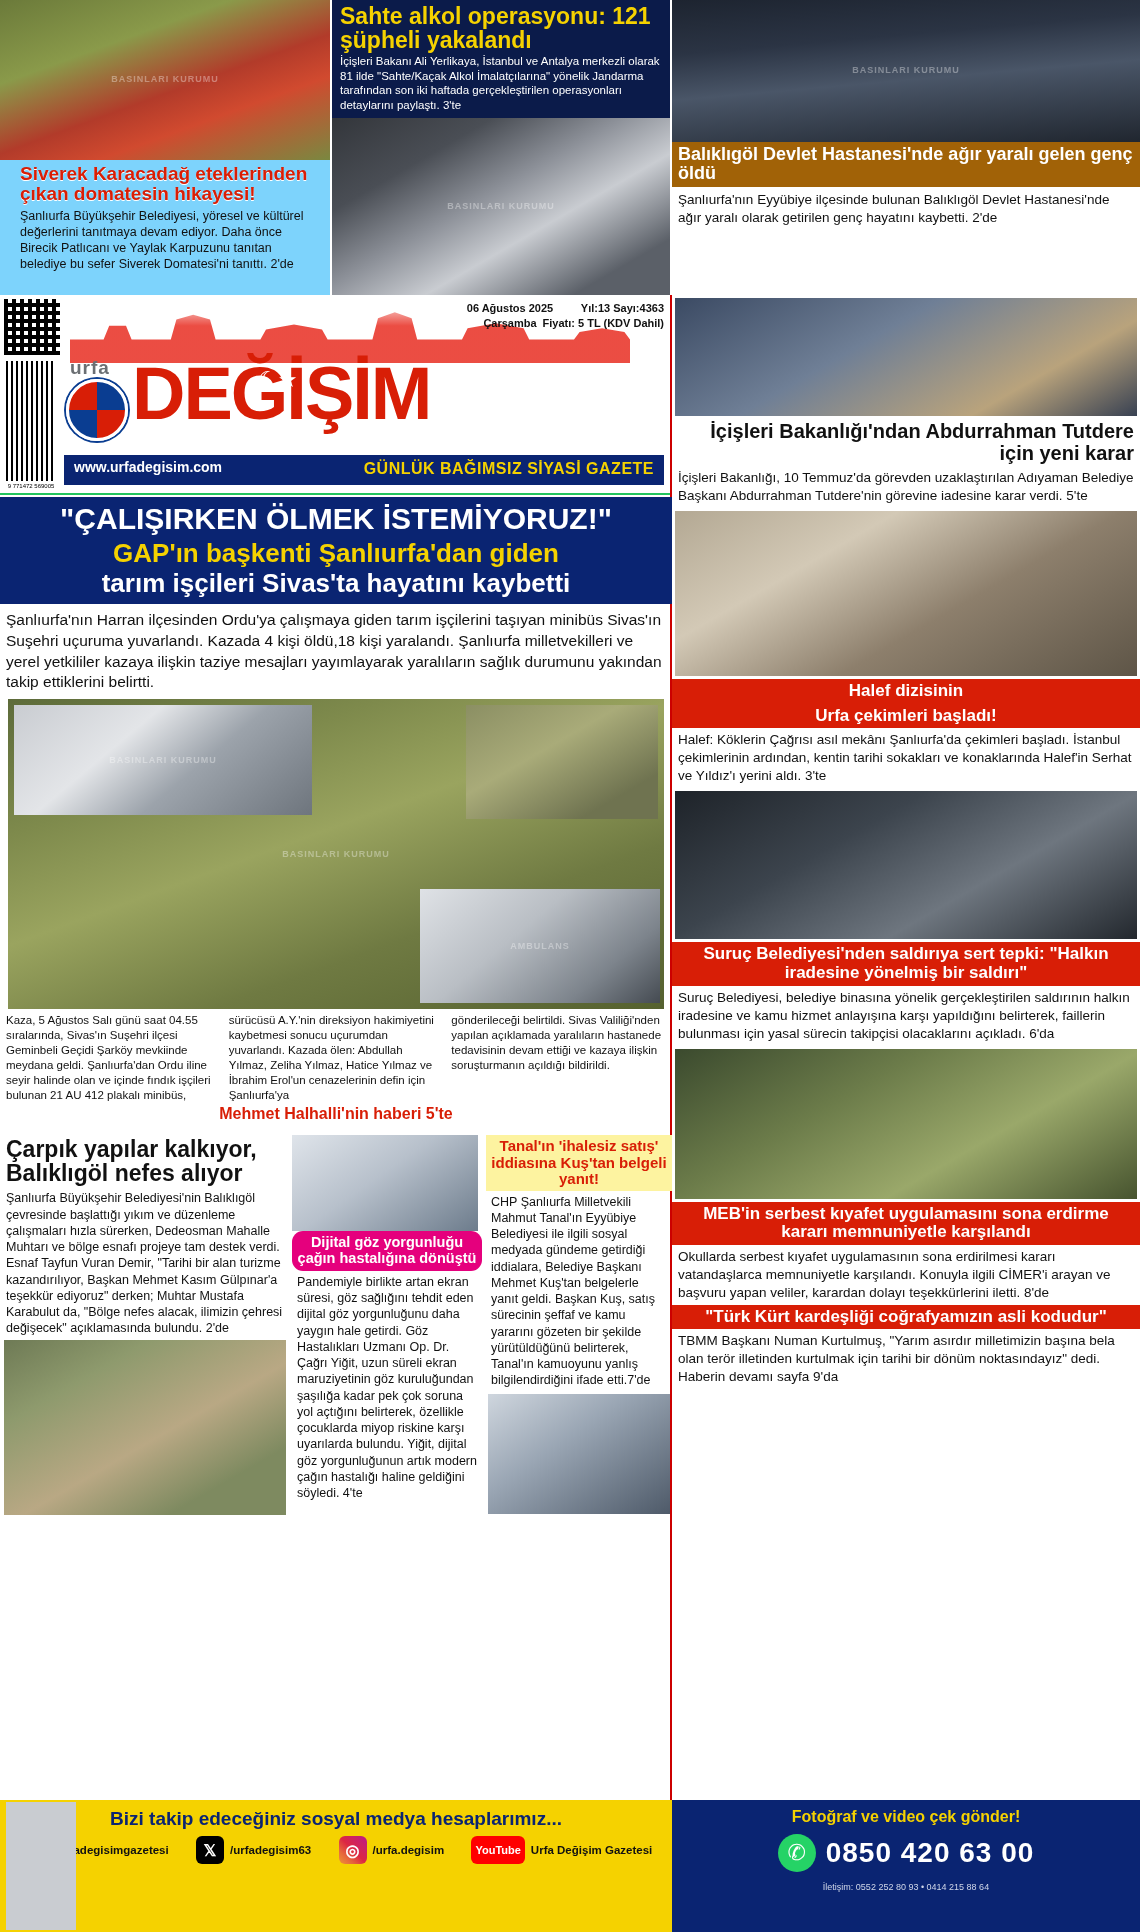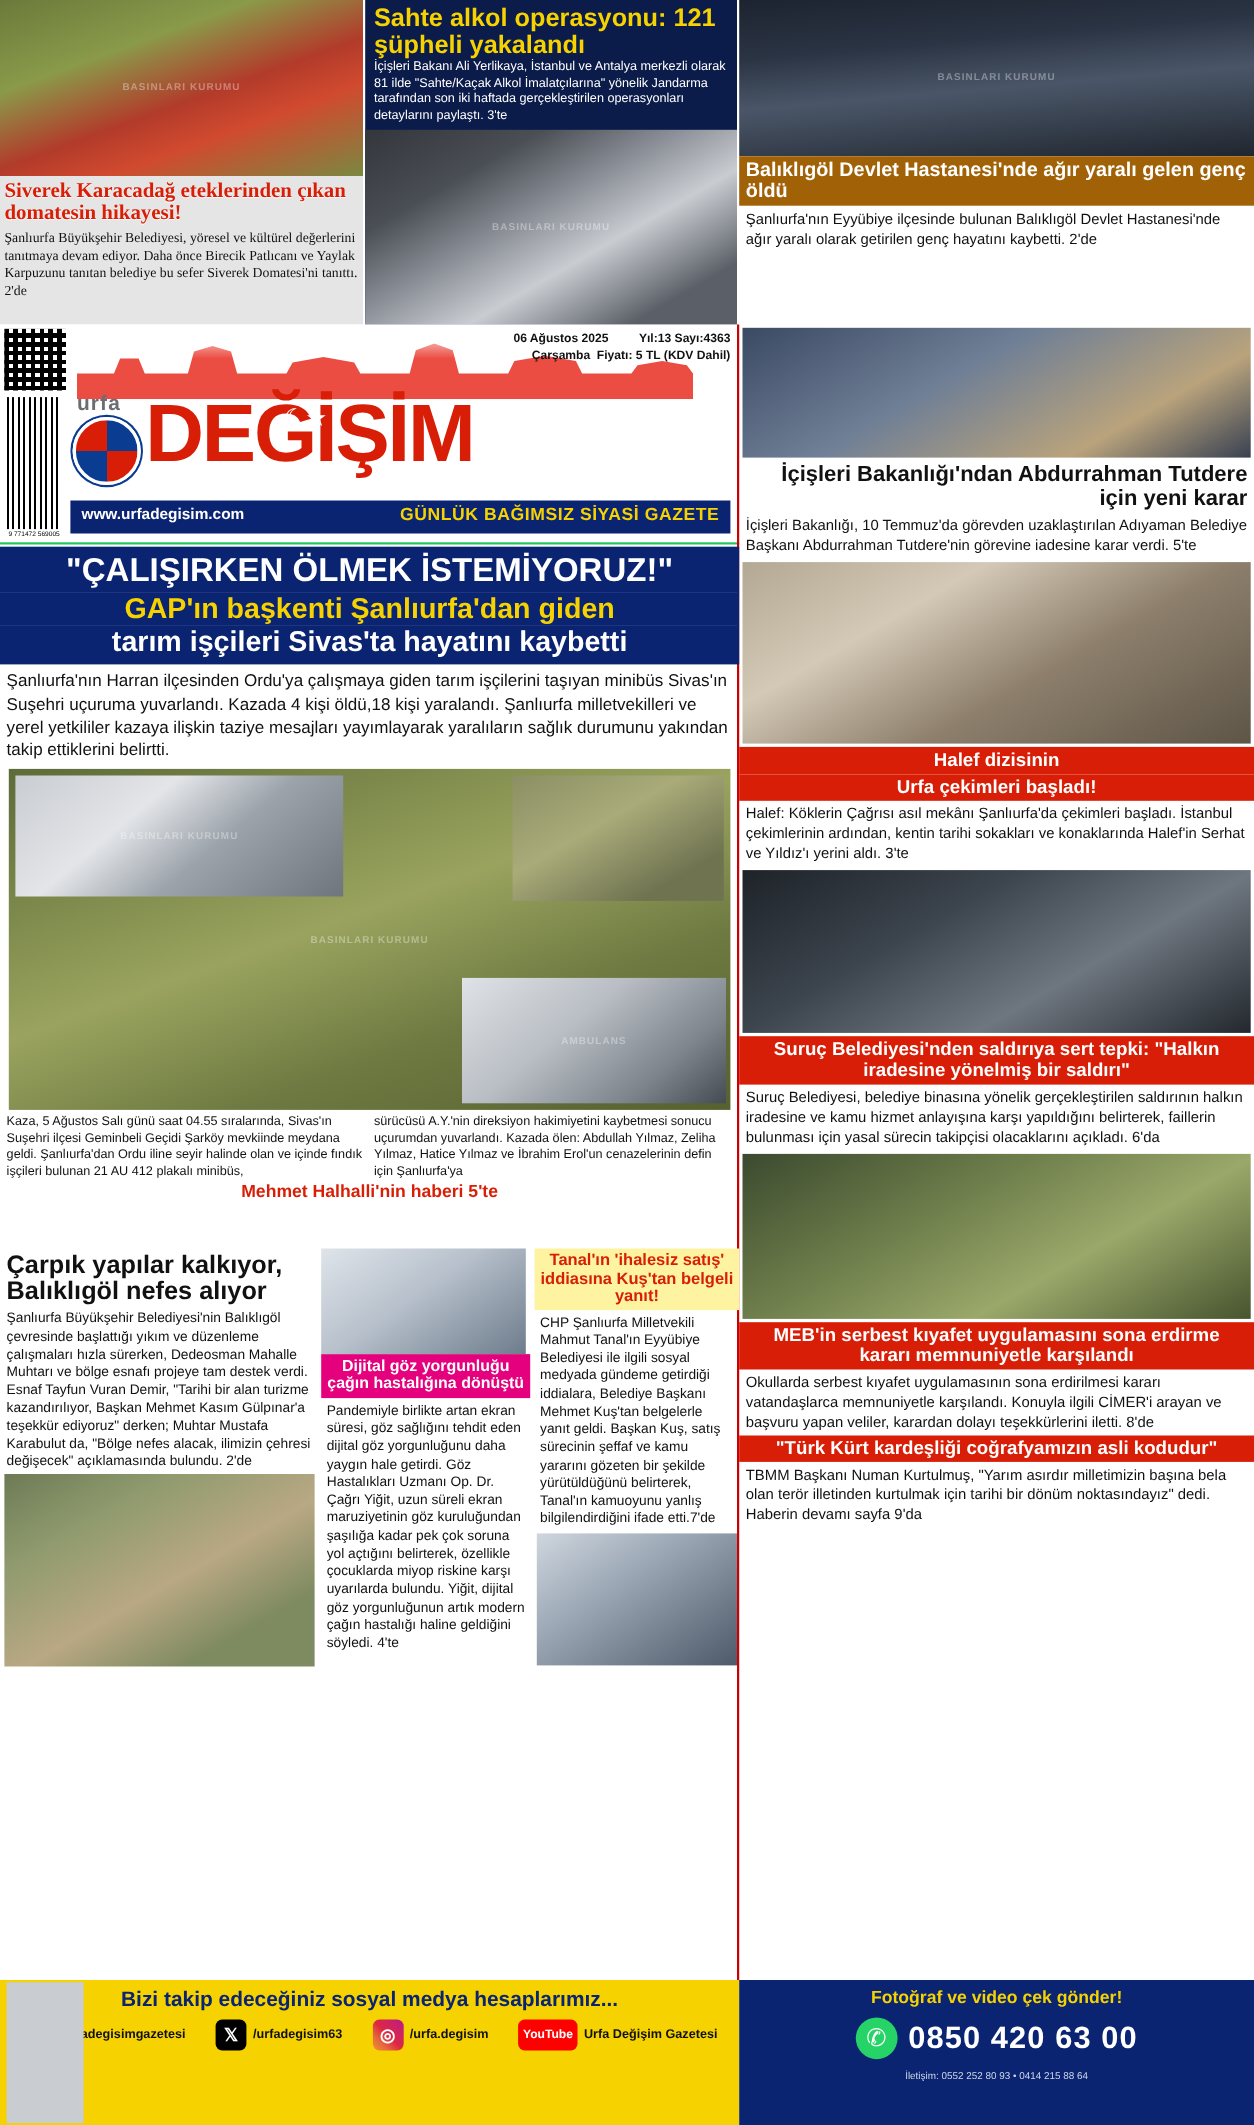--- a/index.html
+++ b/index.html
@@ -23,21 +23,21 @@
     text-align: center; line-height: 1.3;
     text-transform: uppercase;
     pointer-events: none;
   }
 
   
   .top-strip { position: absolute; left: 0; top: 0; width: 1140px; height: 295px; }
 
   #tomato-photo { position: absolute; left: 0; top: 0; width: 330px; height: 160px;
     background: linear-gradient(160deg,#6b7a3a 0%,#8a9a4a 30%,#b23b2a 55%,#d14a2f 70%,#7a8840 100%); }
-  .tomato-caption { position: absolute; left: 0; top: 160px; width: 330px; height: 135px; background:#e5e5e5; padding: 4px 4px; font-family: Liberation Serif, serif; }
+  .tomato-caption { position: absolute; left: 0; top: 160px; width: 330px; height: 135px; background:#7dd3fc; padding: 4px 20px; }
   .tomato-caption h2 { color:#d81e06; font-size: 19px; line-height: 1.05; font-weight: bold; text-shadow: 0 1px 0 #fff; }
   .tomato-caption p { font-size: 12.5px; line-height: 1.28; margin-top: 4px; color:#111; }
 
   #alcohol-block { position: absolute; left: 332px; top: 0; width: 338px; height: 295px; background:#0b1b4a; }
   #alcohol-block h2 { color:#f5d200; font-size: 23px; line-height: 1.03; font-weight: bold; padding: 5px 8px 2px; }
   #alcohol-block p { color:#ffffff; font-size: 11.5px; line-height: 1.25; padding: 0 8px 5px; }
   #alcohol-photo { position:absolute; left:0; top:118px; width:338px; height:177px;
     background: linear-gradient(150deg,#33363b 0%,#4a4e55 25%,#8d9199 45%,#c9ccd1 62%,#5b6068 85%); }
 
   #night-photo { position: absolute; left: 672px; top: 0; width: 468px; height: 142px;
@@ -105,21 +105,21 @@
   
   .bottom { position:absolute; left:0; top:1135px; width:672px; height:655px; }
   .b-col1 { position:absolute; left:0; top:0; width:290px; }
   .b-col1 h3 { color:#111; font-size:23px; font-weight:bold; line-height:1.05; padding:2px 6px; }
   .b-col1 p { font-size:12.5px; line-height:1.3; padding:3px 6px; color:#111; }
   #balikligol-map { position:absolute; left:4px; top:205px; width:282px; height:175px;
     background: linear-gradient(150deg,#6e7a55 0%,#8e9a6d 25%,#b9a884 55%,#7e8a60 80%); }
 
   .b-col2 { position:absolute; left:292px; top:0; width:190px; }
   #doctor-photo { width:186px; height:96px; background: linear-gradient(145deg,#dfe4ea 0%,#b7c0cb 45%,#6d7c8c 100%); }
-  .b-col2 .pinkhead { background:#e5007d; color:#fff; font-weight:bold; font-size:14.5px; line-height:1.1; padding:4px 5px; text-align:center; }
+  .b-col2 .pinkhead { background:#e5007d; color:#fff; font-weight:bold; font-size:14.5px; line-height:1.1; padding:4px 5px; text-align:center;border-radius:11px; }
   .b-col2 p { font-size:12.5px; line-height:1.3; padding:3px 5px; color:#111; }
 
   .b-col3 { position:absolute; left:486px; top:0; width:186px; }
   .b-col3 .yellowhead { color:#d81e06; font-weight:bold; font-size:15px; line-height:1.1; padding:3px 5px; text-align:center; background:#fdf3a0; }
   .b-col3 p { font-size:12.5px; line-height:1.3; padding:3px 5px; color:#111; }
   #tanal-photo { width:182px; height:120px; margin:2px; background: linear-gradient(145deg,#cfd6de 0%,#9aa6b4 40%,#4e5a69 100%); }
 
   
   .footer { position:absolute; left:0; top:1800px; width:1140px; height:132px; }
   #footer-left { position:absolute; left:0; top:0; width:672px; height:132px; background:#f5d200; }
@@ -220,20 +220,22 @@
       <div class="photo" id="ambulance-photo">
         <div class="wm">AMBULANS</div>
       </div>
     </div>
 
     <div class="crash-cols">
       <div>Kaza, 5 Ağustos Salı günü saat 04.55 sıralarında, Sivas'ın Suşehri ilçesi Geminbeli Geçidi Şarköy mevkiinde meydana geldi. Şanlıurfa'dan Ordu iline seyir halinde olan ve içinde fındık işçileri bulunan 21 AU 412 plakalı minibüs,</div>
       <div>sürücüsü A.Y.'nin direksiyon hakimiyetini kaybetmesi sonucu uçurumdan yuvarlandı.
 
 Kazada ölen: Abdullah Yılmaz, Zeliha Yılmaz, Hatice Yılmaz ve İbrahim Erol'un cenazelerinin defin için Şanlıurfa'ya</div>
+      <div>gönderileceği belirtildi.
+Sivas Valiliği'nden yapılan açıklamada yaralıların hastanede tedavisinin devam ettiği ve kazaya ilişkin soruşturmanın açıldığı bildirildi.</div>
     </div>
     <div class="byline">Mehmet Halhalli'nin haberi 5'te</div>
   </div>
 
   <div class="rcol">
 
     <div class="rblock">
       <div class="photo rphoto" style="height:118px; background:linear-gradient(150deg,#3b4a63 0%,#6f7f96 40%,#b9a37c 75%,#384152 100%);"></div>
       <div class="r-head-white" style="text-align:right">İçişleri Bakanlığı'ndan Abdurrahman Tutdere için yeni karar</div>
       <p>İçişleri Bakanlığı, 10 Temmuz'da görevden uzaklaştırılan Adıyaman Belediye Başkanı Abdurrahman Tutdere'nin görevine iadesine karar verdi. 5'te</p>

